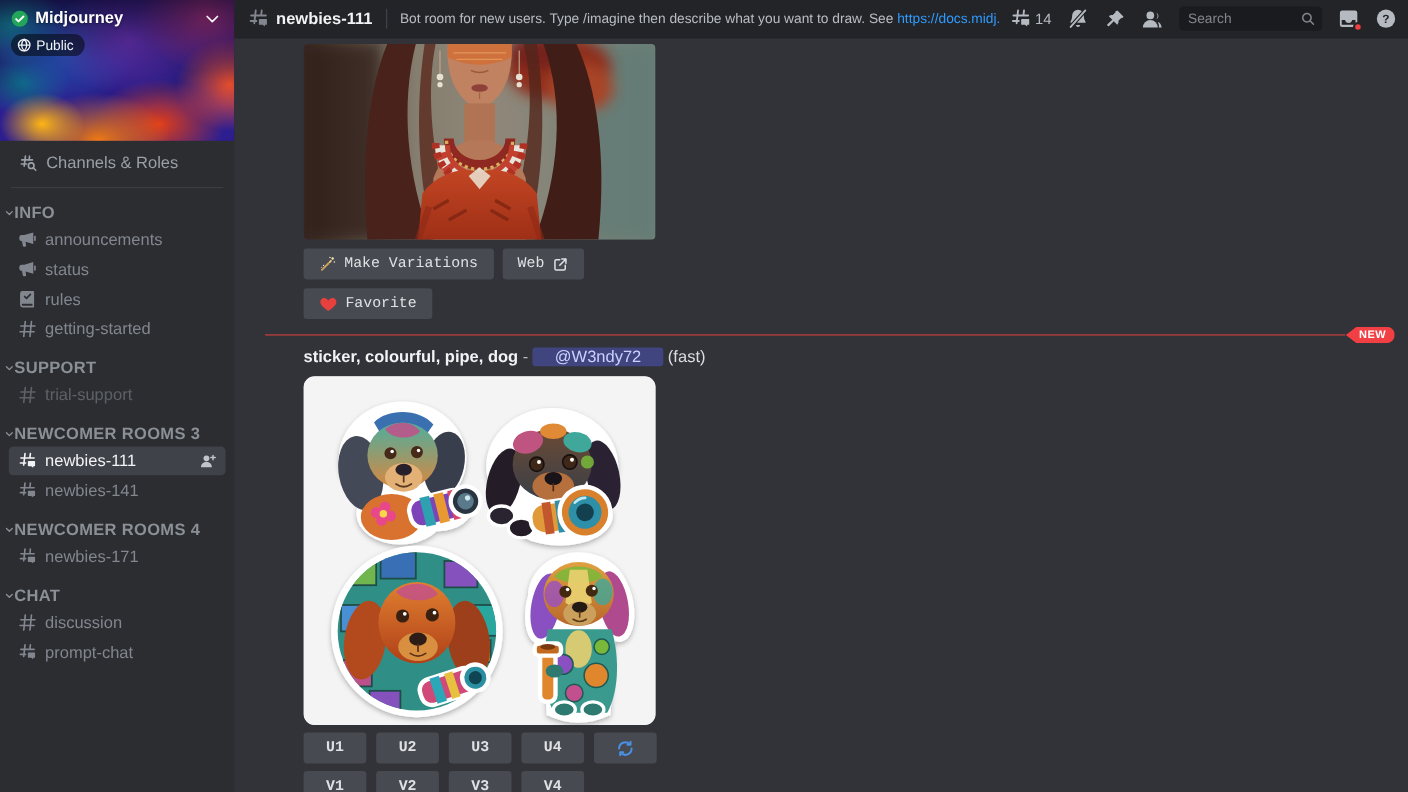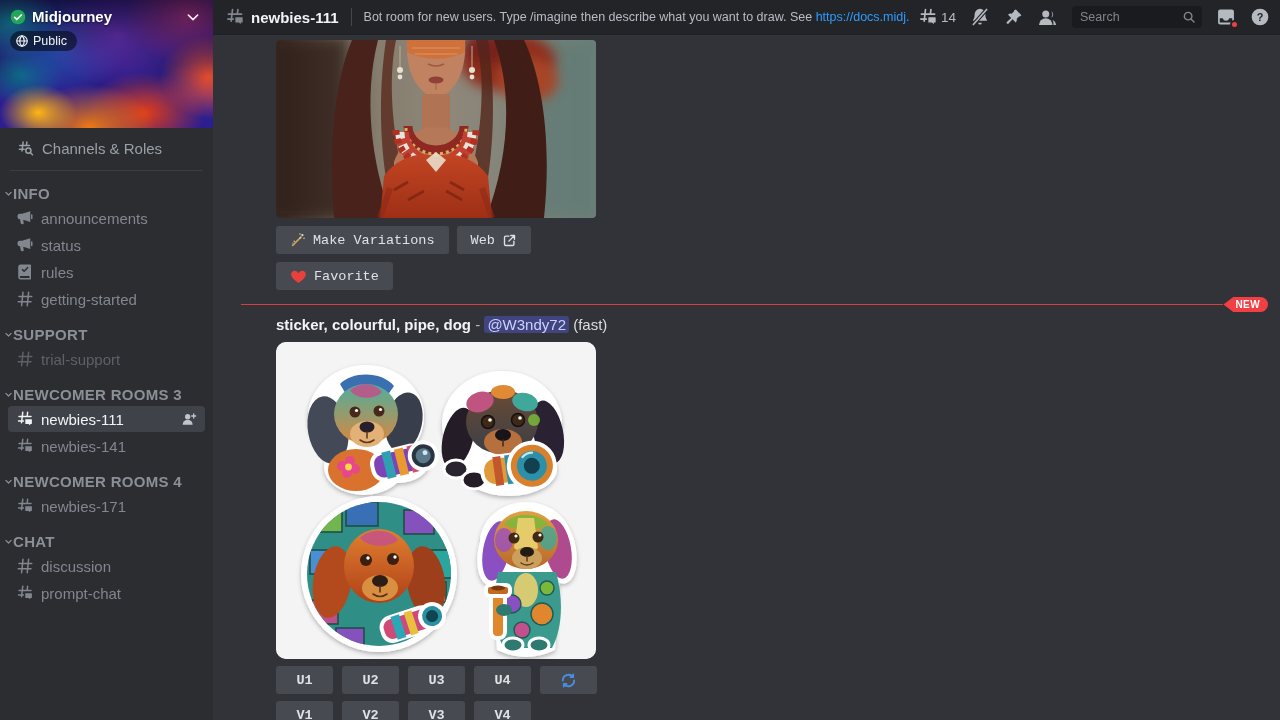--- a/index.html
+++ b/index.html
@@ -71,21 +71,21 @@
   .ubtn { width:57px; justify-content:center; padding:0; font-weight:600; }
 
   .new-divider { display:flex; align-items:center; margin:7px 12px 0 -35px; height:15px; }
   .new-divider .line { flex:1; height:1px; background:#e8413d; opacity:.9; }
   .new-badge { background:#f23f43; color:#fff; font-size:10px; font-weight:700; letter-spacing:.4px;
     padding:2px 8px 2px 12px; clip-path:polygon(0 50%, 22% 0, 100% 0, 100% 100%, 22% 100%); border-radius:0 8px 8px 0; }
 
   .msg-text { margin:3px 0 7px; font-size:15px; color:#dbdee1; line-height:20px; }
   .msg-text .prompt { font-weight:700; color:#f2f3f5; }
   .msg-text .sep { color:#b5bac1; }
-  .msg-text .mention { background:rgba(88,101,242,.38); color:#cdd1ff; border-radius:3px; padding:0 3px; font-weight:500; cursor:pointer; }
+  .msg-text .mention { background:rgba(88,101,242,.38); color:#cdd1ff; border-radius:3px; padding:0 20px; font-weight:500; cursor:pointer; }
   .msg-text .mode { color:#dbdee1; }
 </style>
 </head>
 <body>
 
 <div class="app">
 
   <div class="sidebar">
     <div class="banner">
       <div class="banner-shade"></div>

